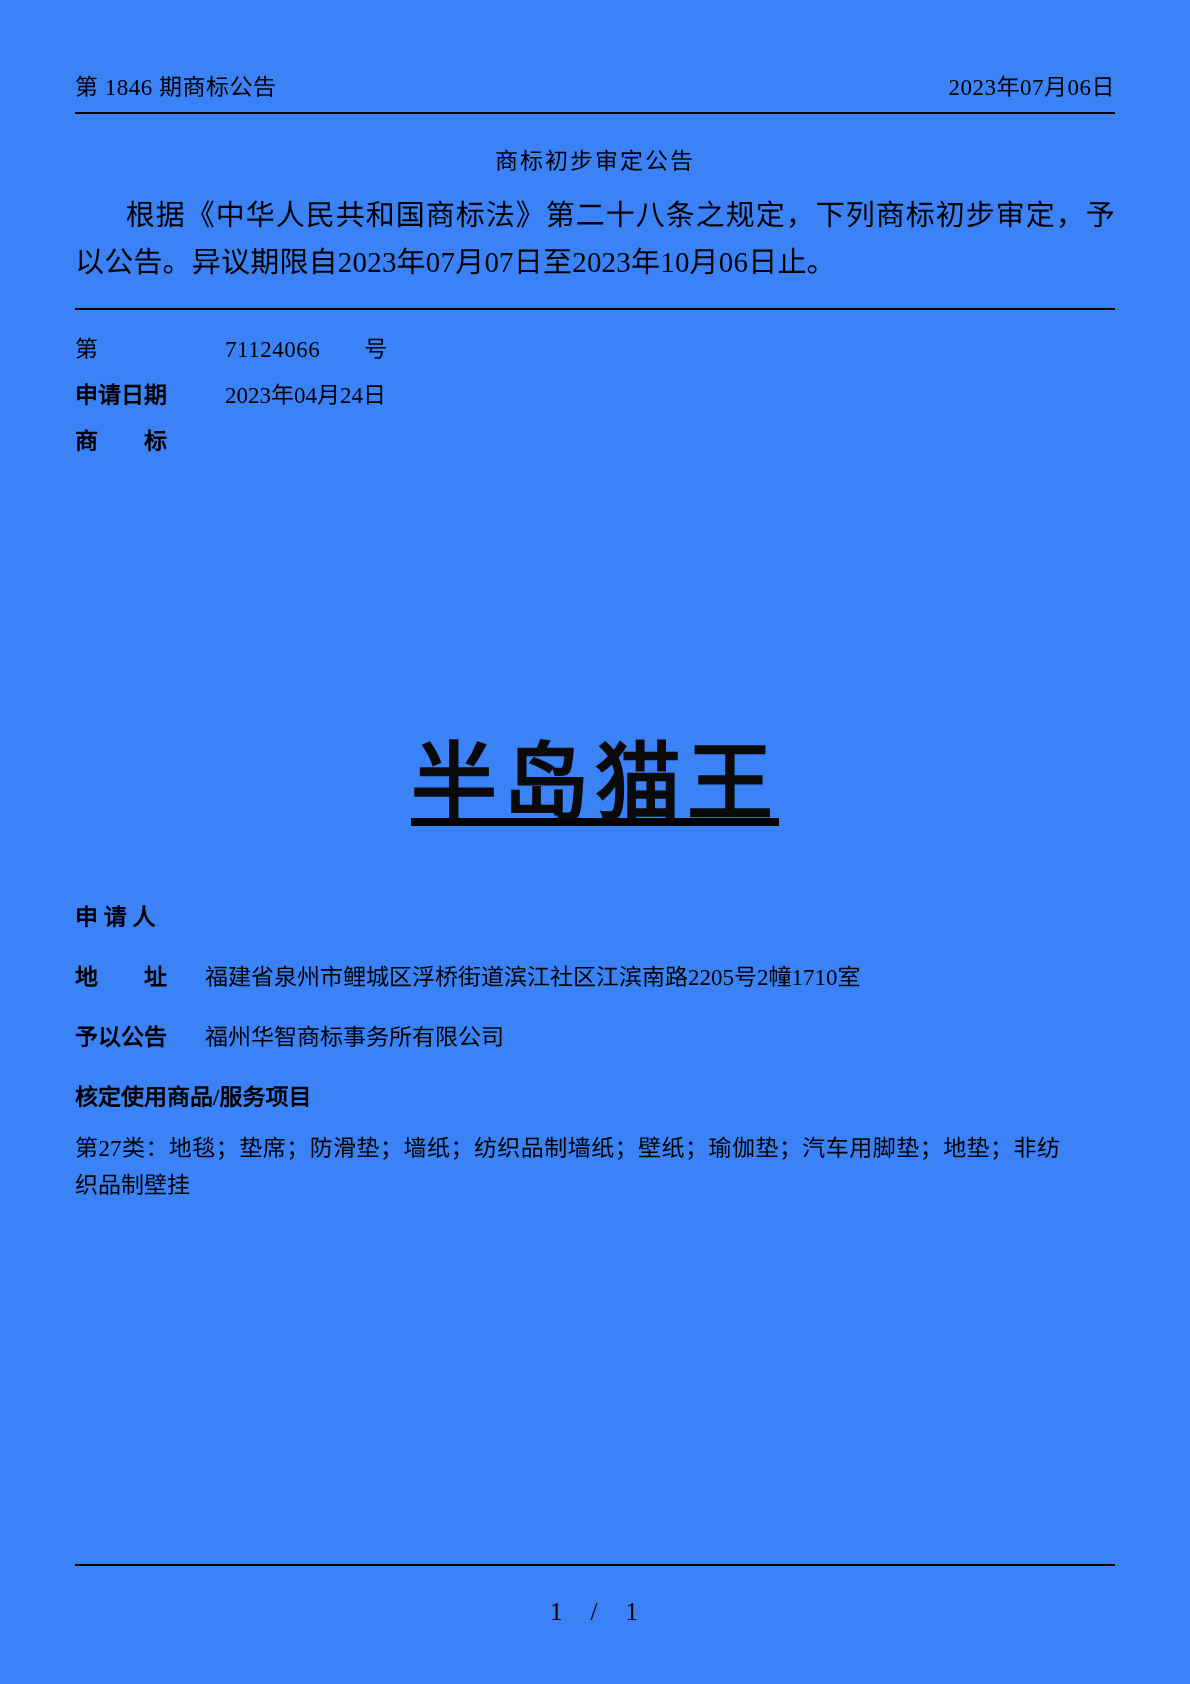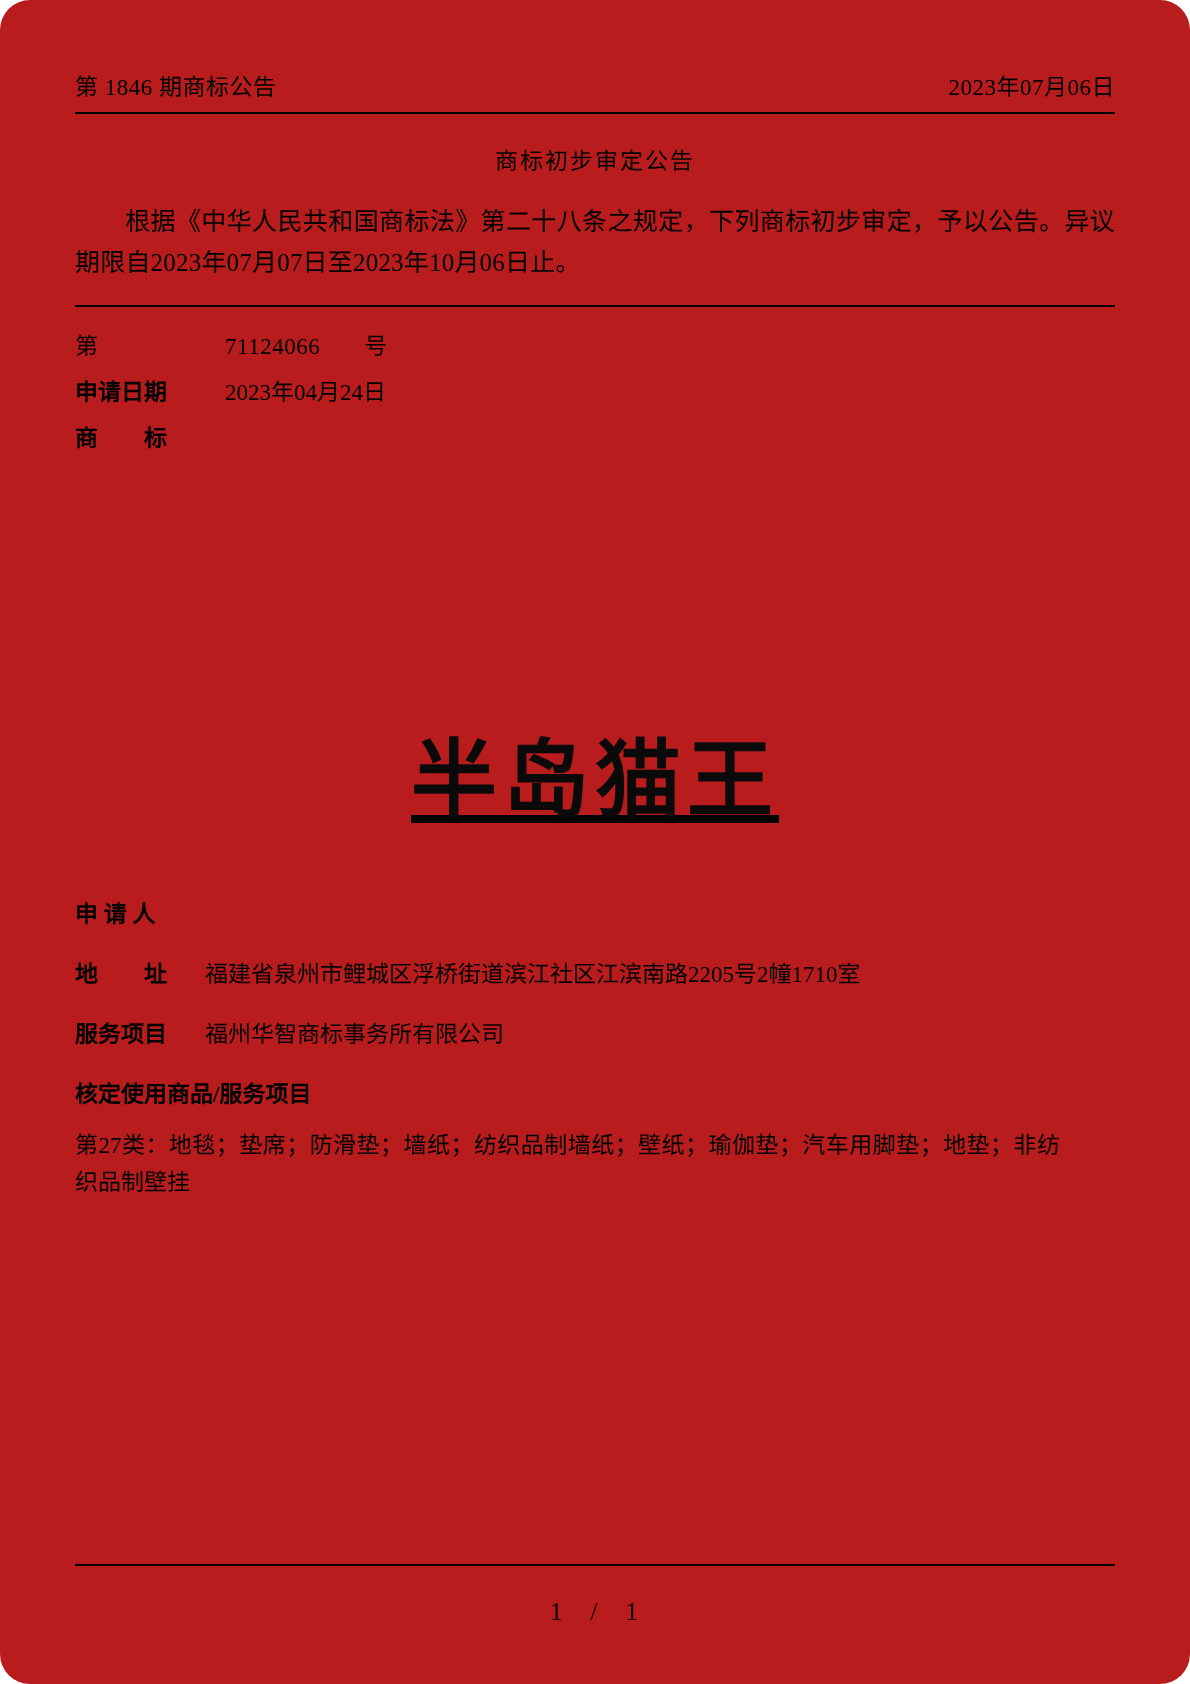--- a/index.html
+++ b/index.html
@@ -5,25 +5,24 @@
   html, body {
     margin: 0;
     padding: 0;
     background: #ffffff;
   }
   .page {
     position: relative;
     width: 1190px;
     height: 1684px;
     margin: 0 auto;
-    background: #b91c1c;
+    background: #3b82f6;
     font-family: "Liberation Serif", "DejaVu Serif", serif;
     color: #000000;
     box-sizing: border-box;
-    border-radius: 30px;
   }
   .content {
     position: absolute;
     left: 75px;
     right: 75px;
     top: 0;
     bottom: 0;
   }
 
   
@@ -46,23 +45,23 @@
   .doc-title {
     text-align: center;
     font-size: 23px;
     letter-spacing: 2px;
     margin-top: 28px;
     font-weight: 400;
   }
 
   
   .intro {
-    font-size: 25px;
+    font-size: 29px;
     line-height: 1.62;
-    margin-top: 26px;
+    margin-top: 16px;
     text-align: justify;
     text-justify: inter-ideograph;
     letter-spacing: 0.2px;
   }
   .intro .indent { display: inline-block; width: 50px; }
 
   .rule-mid {
     border-bottom: 2.2px solid #000;
     margin-top: 22px;
   }
@@ -193,21 +192,21 @@
 
     <div class="applicant">
       <div class="field-row">
         <div class="field-label">申 请 人</div>
       </div>
       <div class="field-row">
         <div class="field-label">地　　址</div>
         <div class="field-value">福建省泉州市鲤城区浮桥街道滨江社区江滨南路2205号2幢1710室</div>
       </div>
       <div class="field-row">
-        <div class="field-label">服务项目</div>
+        <div class="field-label">予以公告</div>
         <div class="field-value">福州华智商标事务所有限公司</div>
       </div>
 
       <div class="goods-heading">核定使用商品/服务项目</div>
       <div class="goods-body">第27类：地毯；垫席；防滑垫；墙纸；纺织品制墙纸；壁纸；瑜伽垫；汽车用脚垫；地垫；非纺织品制壁挂</div>
     </div>
 
   </div>
 
   <div class="rule-bottom" style="left:75px; right:75px;"></div>

